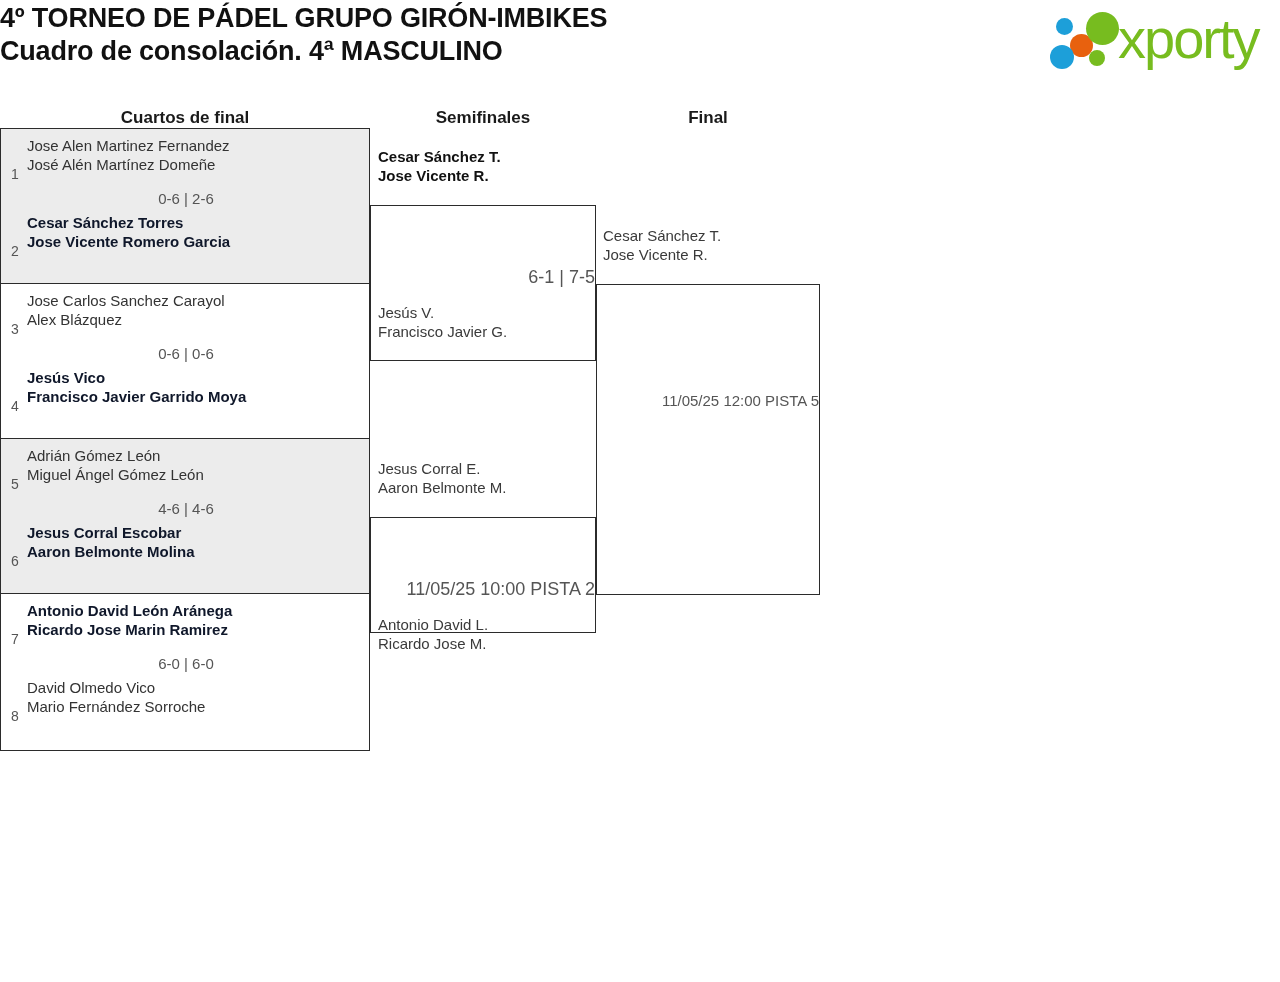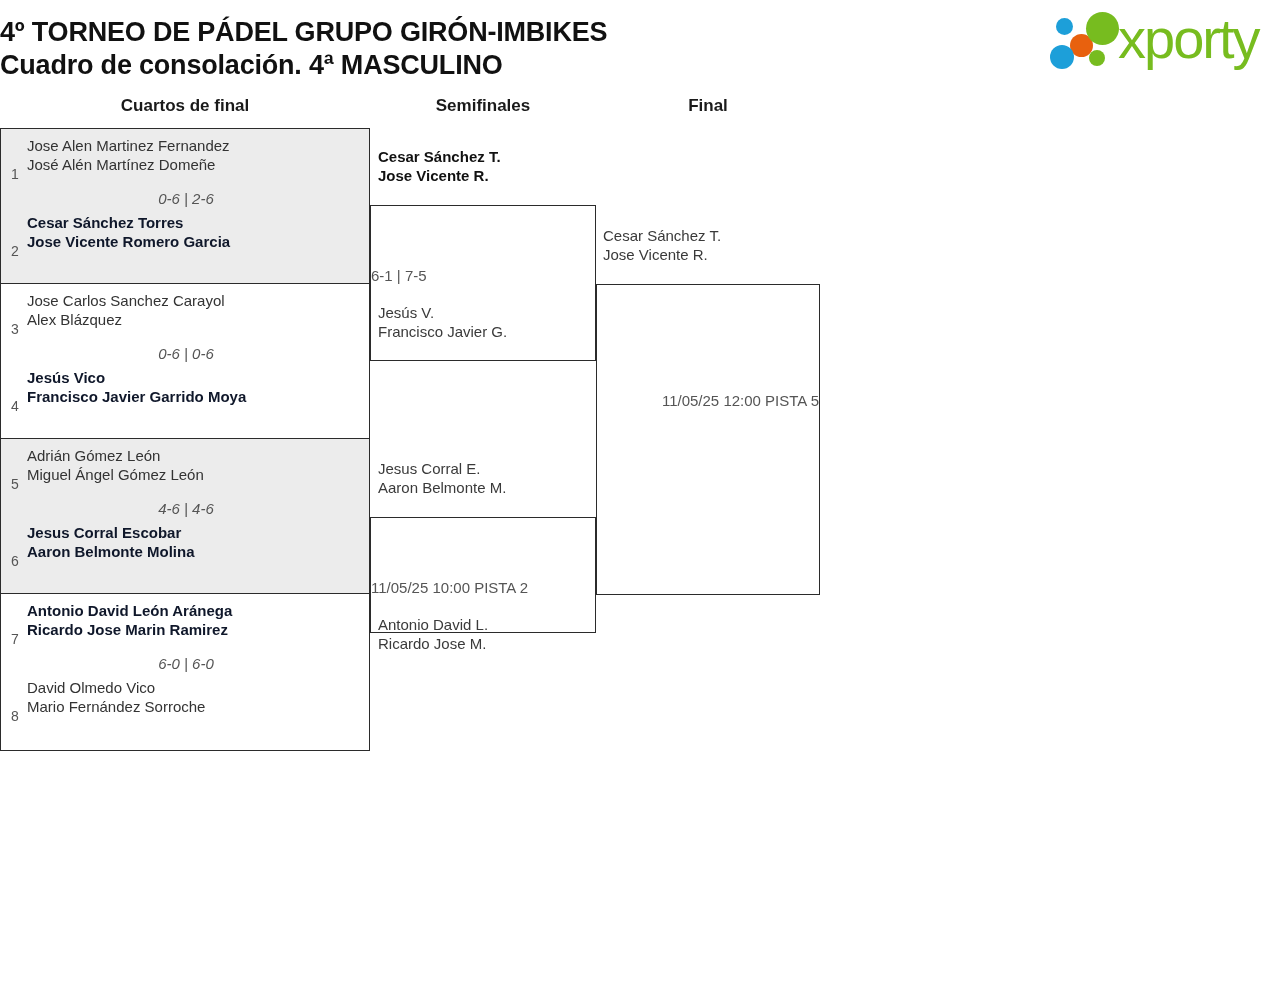--- a/index.html
+++ b/index.html
@@ -15,21 +15,21 @@
     font-family: "Liberation Sans", sans-serif;
     color: #202020;
     overflow: hidden;
   }
 
   
   #tournament-header {
     position: absolute;
     left: 0; top: 0;
     width: 1030px;
-    padding: 16px 0 0 0;
+    padding: 2px 0 0 0;
   }
   .title-line {
     font-size: 27px;
     font-weight: bold;
     line-height: 33px;
     letter-spacing: -0.2px;
     color: #111111;
     white-space: nowrap;
   }
 
@@ -63,21 +63,21 @@
     line-height: 66px;
   }
 
   
   .round-header {
     position: absolute;
     font-size: 17px;
     font-weight: bold;
     color: #1a1a1a;
     text-align: center;
-    top: 96px;
+    top: 108px;
   }
   #round-header-qf  { left: 0px;   width: 370px; }
   #round-header-sf  { left: 370px; width: 226px; }
   #round-header-f   { left: 596px; width: 224px; text-align: center; }
 
   
   #bracket {
     position: absolute;
     left: 0;
     top: 0;
@@ -124,21 +124,20 @@
   .team .pl { display: block; white-space: nowrap; }
 
   .qf-score {
     position: absolute;
     left: 0;
     width: 370px;
     top: 61px;
     text-align: center;
     font-size: 15px;
     color: #555555;
-    font-style: italic;
   }
 
   
   .sf-box {
     position: absolute;
     left: 370px;
     width: 226px;
     border: 1px solid #2b2b2b;
     background: #ffffff;
   }
@@ -156,22 +155,22 @@
   .sf-team.winner { color: #111111; font-weight: bold; }
   .sf-team.top    { top: -58px; }
   .sf-team.bottom { top: 98px; }
   .sf-team .pl { display: block; white-space: nowrap; }
 
   .sf-meta {
     position: absolute;
     left: 0;
     width: 224px;
     top: 61px;
-    text-align: left;
-    font-size: 15px;
+    text-align: right;
+    font-size: 18px;
     color: #555555;
   }
 
   
   .final-box {
     position: absolute;
     left: 596px;
     top: 284px;
     width: 224px;
     height: 311px;

